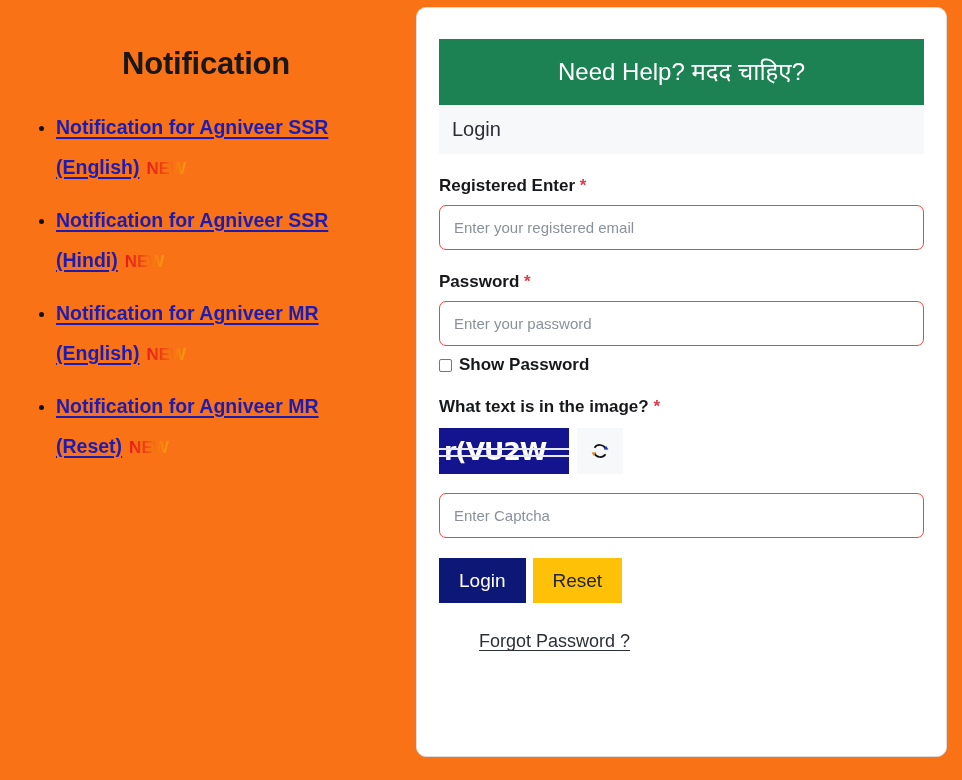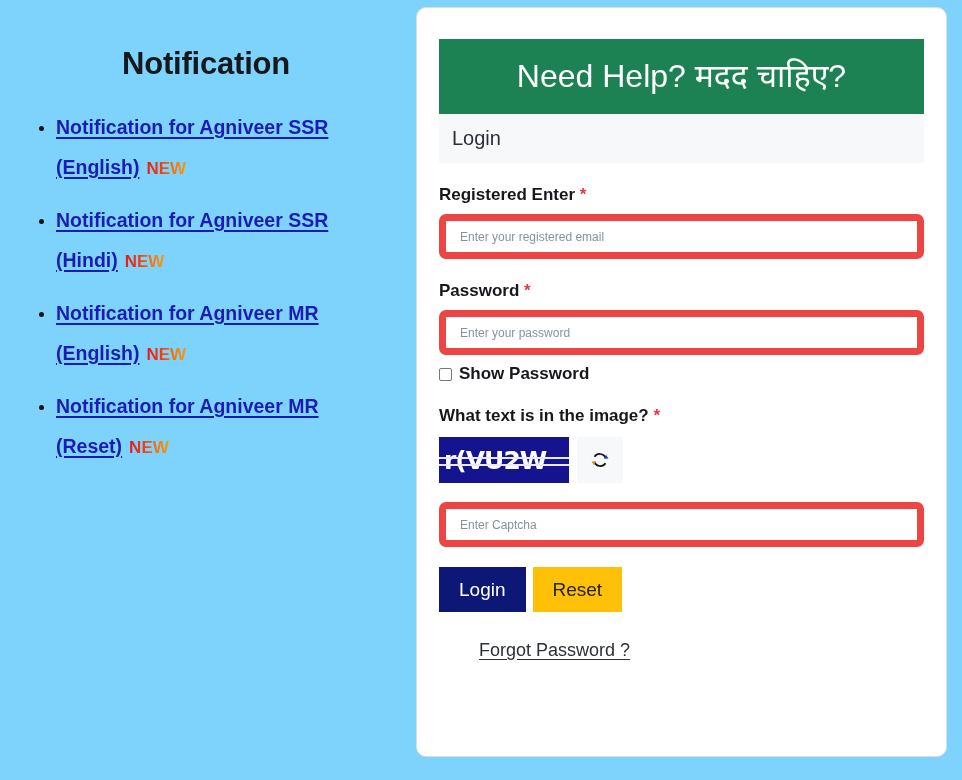--- a/index.html
+++ b/index.html
@@ -6,21 +6,21 @@
   html, body {
     margin: 0; padding: 0;
     width: 962px; height: 780px;
     background: #ffffff;
     font-family: "Liberation Sans", sans-serif;
     overflow: hidden;
   }
   .page {
     position: relative;
     width: 962px; height: 780px;
-    background: #7dd3fc;
+    background: #f97316;
   }
 
   
   .notif-col {
     position: absolute;
     left: 0; top: 0;
     width: 412px; height: 780px;
     padding: 0;
   }
   .notif-title {
@@ -75,21 +75,21 @@
     border: 1px solid #dcdcdc;
     border-radius: 10px;
   }
   .card-inner {
     padding: 31px 22px 0 22px;
   }
   .help-banner {
     background: #1d8253;
     color: #ffffff;
     text-align: center;
-    font-size: 32px;
+    font-size: 24px;
     padding: 20px 20px;
     line-height: 1.1;
   }
   .panel-head {
     background: #f6f8fa;
     color: #2b2f36;
     font-size: 20px;
     padding: 13px 12px 13px 13px;
   }
   .field-block { margin-top: 22px; }
@@ -99,25 +99,25 @@
     color: #17181c;
     display: block;
     margin-bottom: 9px;
   }
   .req { color: #e0394b; font-weight: bold; }
   .text-input {
     display: block;
     width: 100%;
     height: 45px;
     padding: 0 14px;
-    font-size: 12px;
+    font-size: 15px;
     font-family: "Liberation Sans", sans-serif;
     color: #2b2f36;
     background: #ffffff;
-    border: 7px solid #ef4444;
+    border: 1px solid #ef4444;
     border-radius: 7px;
     outline: none;
   }
   .text-input::placeholder { color: #8a919b; }
 
   .showpw-row {
     display: flex;
     align-items: center;
     margin-top: 9px;
   }

